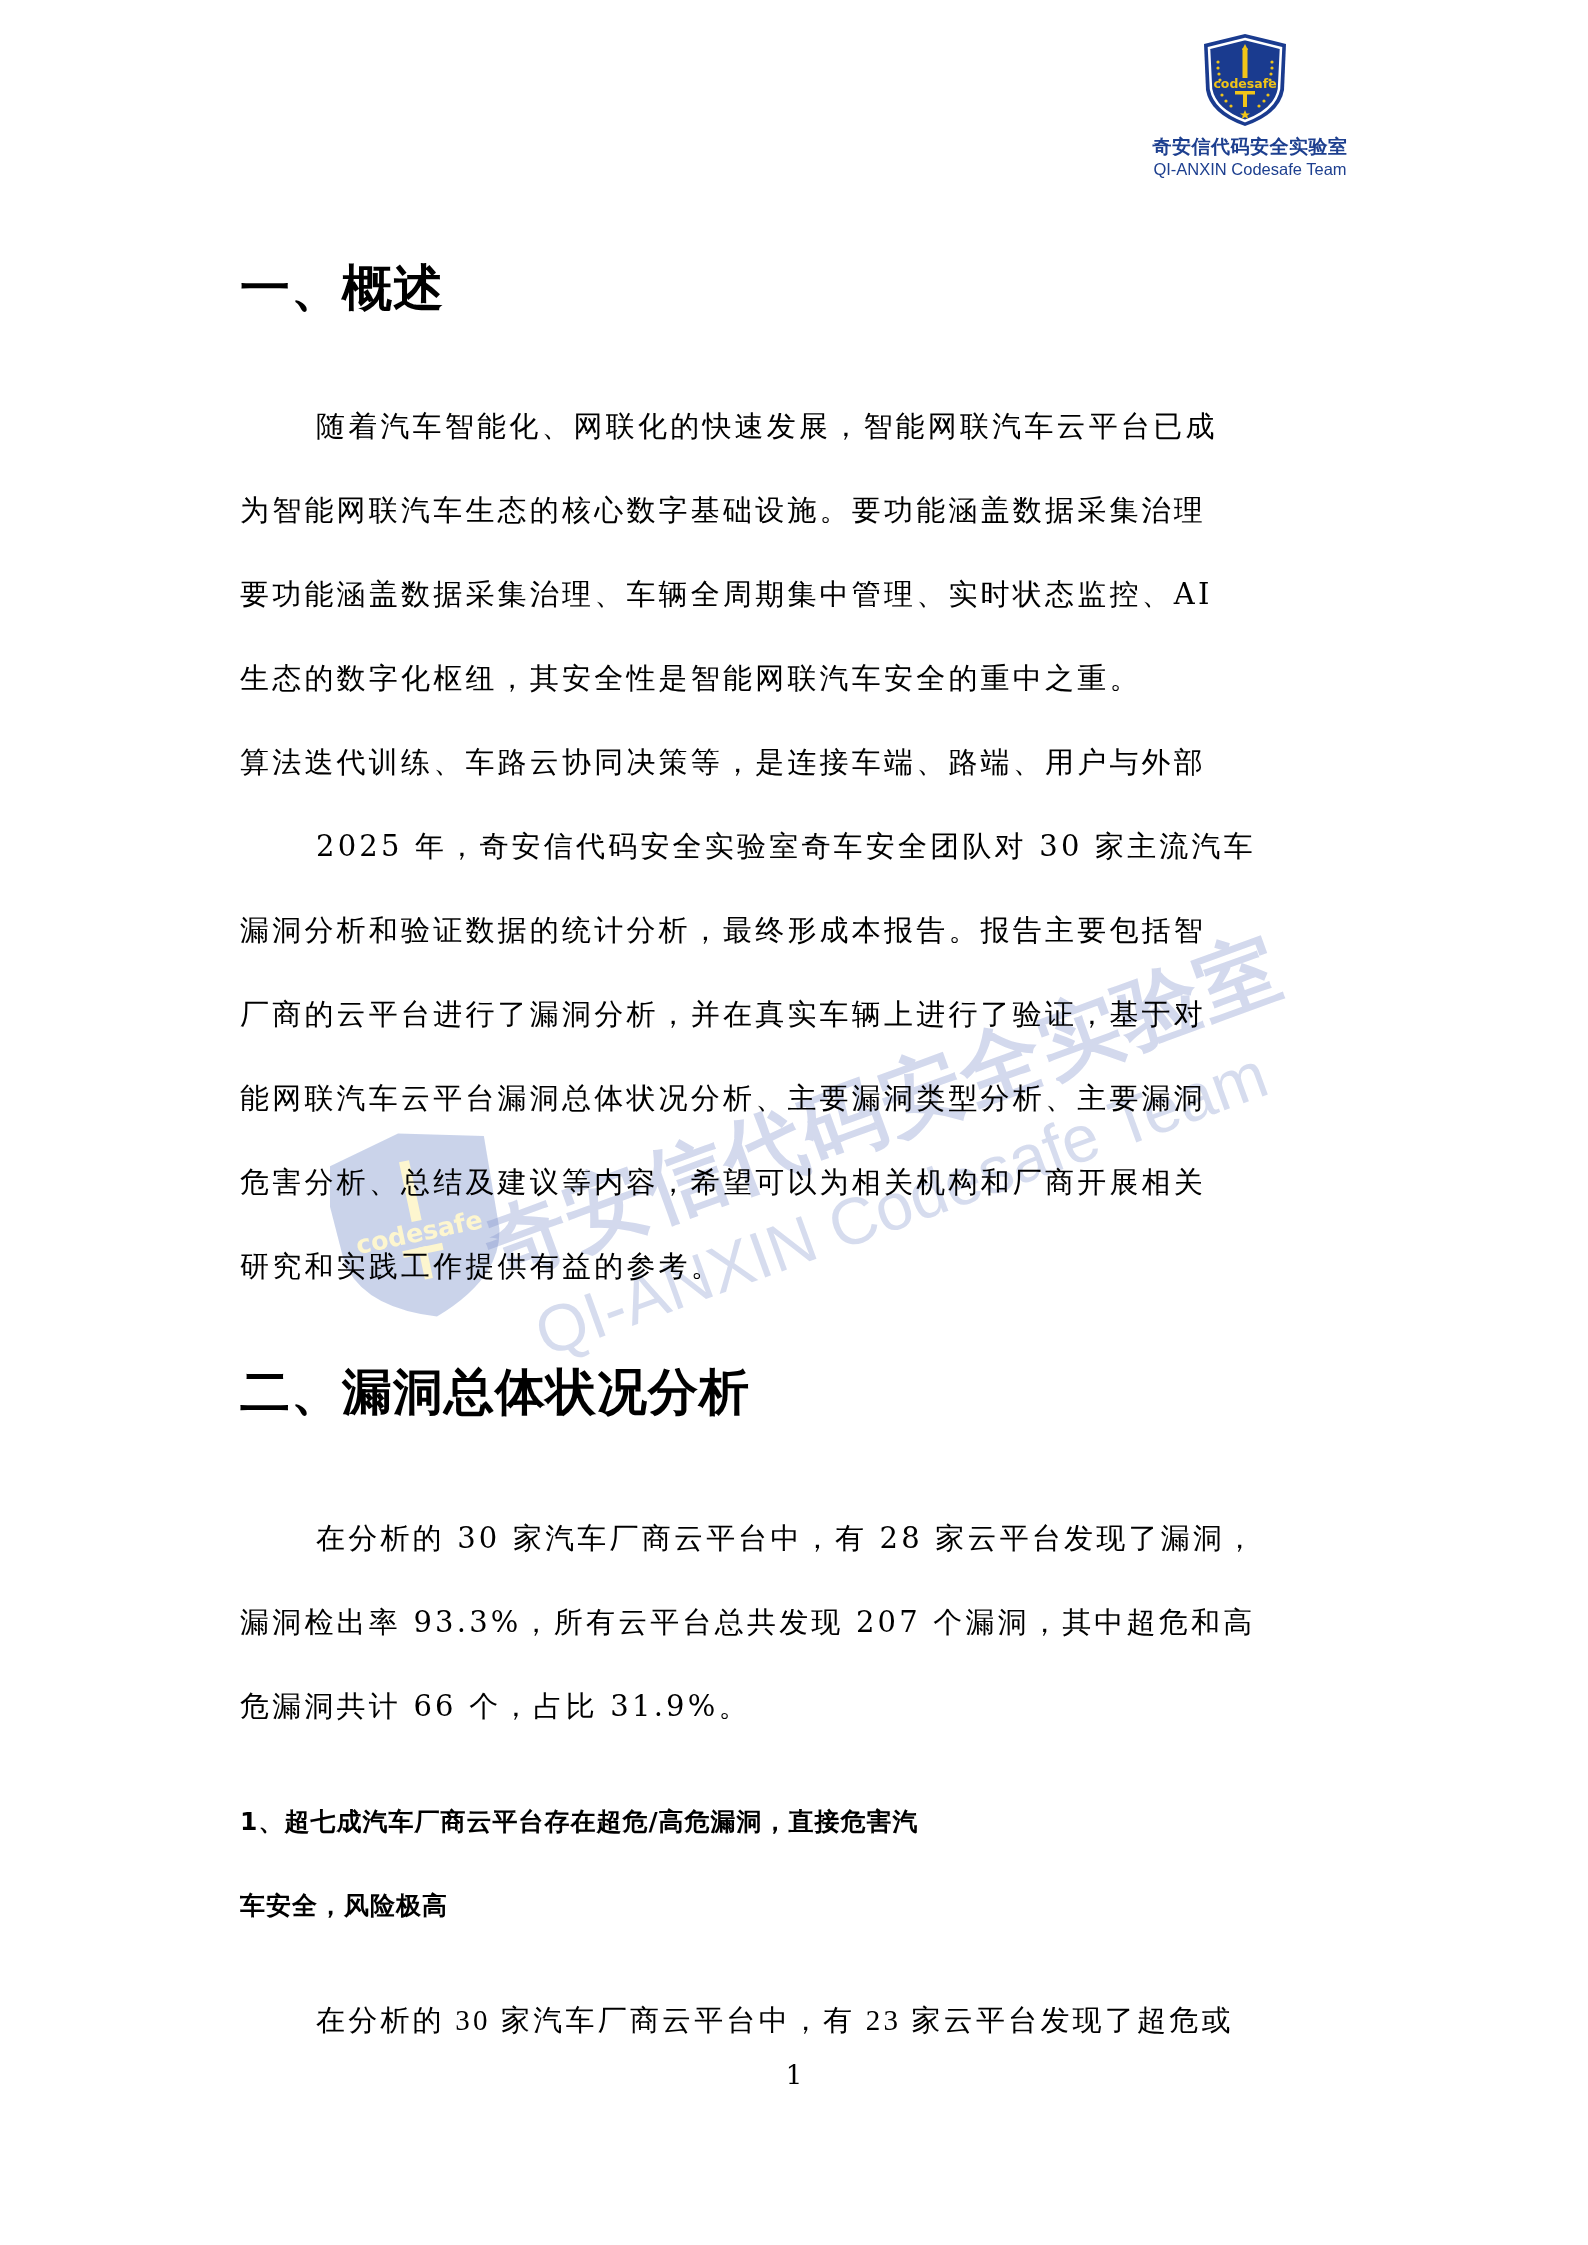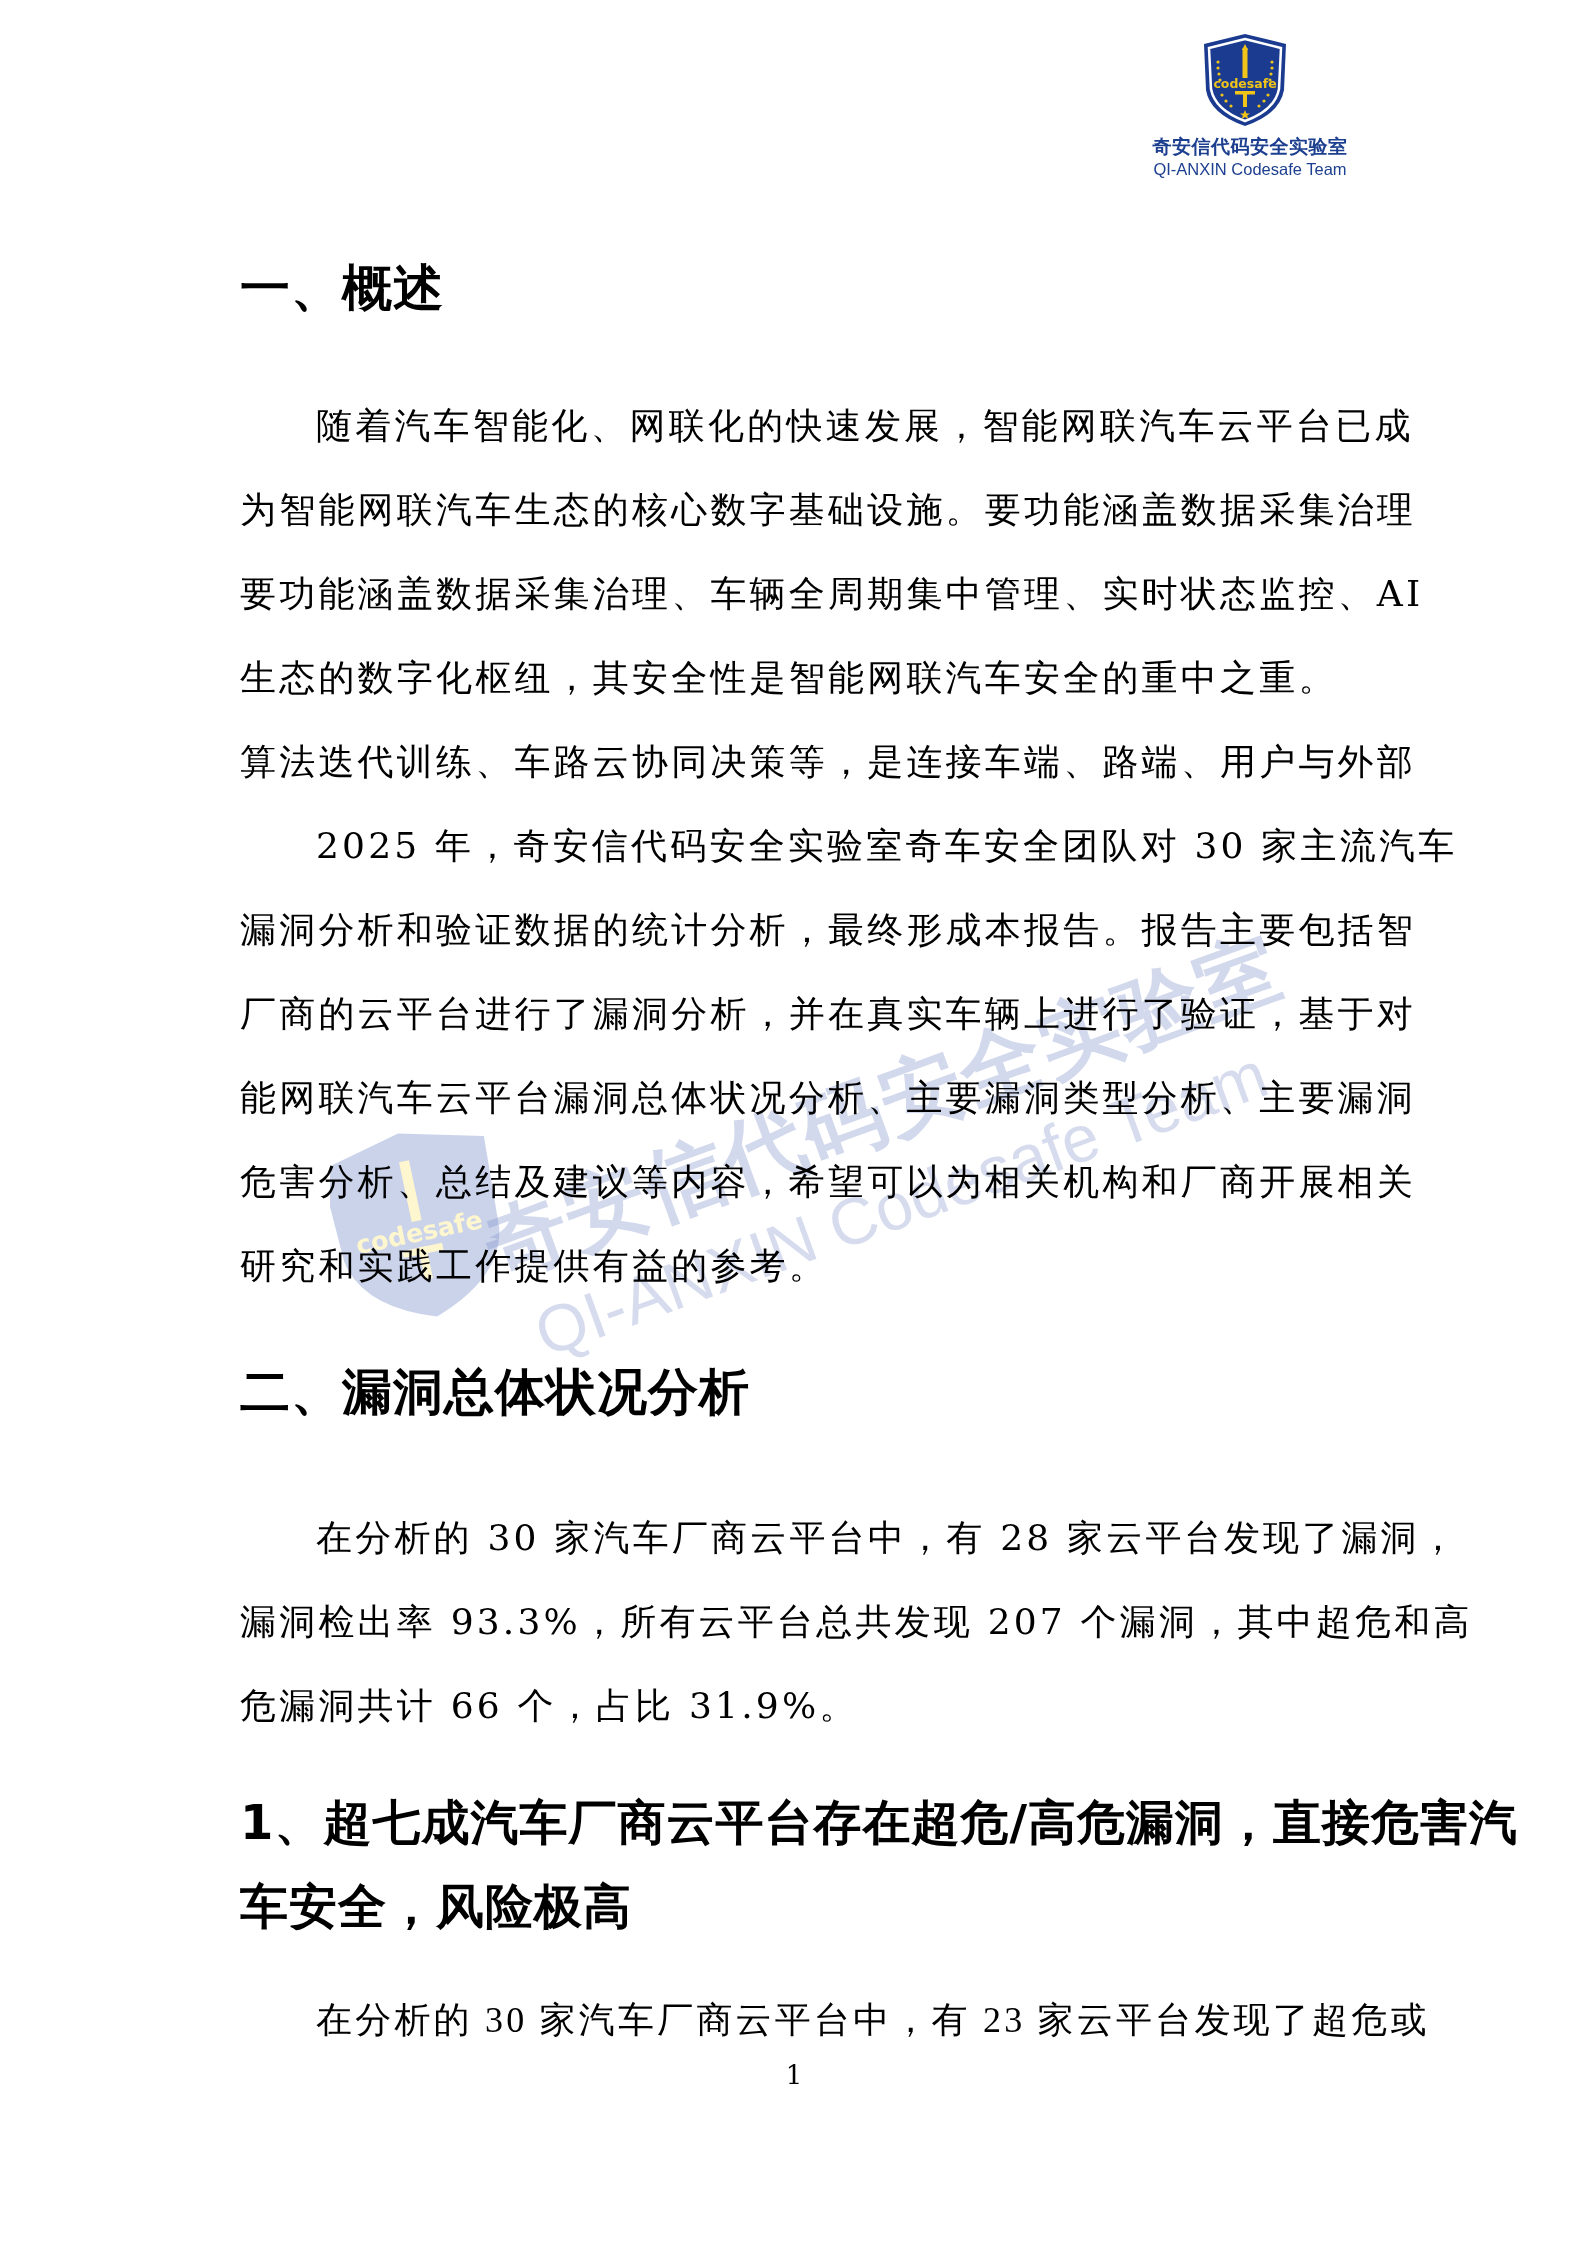--- a/index.html
+++ b/index.html
@@ -21,22 +21,22 @@
            font-family: "DejaVu Sans", "Liberation Sans", sans-serif; font-weight: bold; font-size: 82px;
            color: rgba(120,140,200,0.33); white-space: nowrap; letter-spacing: 2px; }
   .wm-en { position: absolute; left: 205px; top: 310px; transform-origin: left top; transform: rotate(-20deg);
            font-family: "Liberation Sans", "DejaVu Sans", sans-serif; font-size: 66px;
            color: rgba(120,140,200,0.30); white-space: nowrap; }
 
   .content { position: absolute; left: 240px; top: 0; width: 1116px; }
   h1.section { position: absolute; left: 0; margin: 0; font-family: Liberation Serif, serif;
                font-weight: bold; font-size: 50px; line-height: 60px; white-space: nowrap; letter-spacing: 1px; }
   h2.sub { position: absolute; left: 0; margin: 0; font-family: "DejaVu Sans", "Liberation Sans", sans-serif;
-           font-weight: bold; font-size: 48px; line-height: 84px; width: 1116px; letter-spacing: 1px; }
-  .para { position: absolute; left: 0; width: 1116px; margin: 0; font-size: 36px; line-height: 84px;
+           font-weight: bold; font-size: 25px; line-height: 84px; width: 1116px; letter-spacing: 1px; }
+  .para { position: absolute; left: 0; width: 1116px; margin: 0; font-size: 29px; line-height: 84px;
           letter-spacing: 3.2px; text-align: justify; }
   .line { display: block; white-space: nowrap; height: 84px; }
   .indent { padding-left: 76px; }
   .page-num { position: absolute; top: 2060px; left: 0; width: 1588px; text-align: center;
               font-size: 26px; color: #000; }
 </style>
 </head>
 <body>
 
 <div class="logo">

